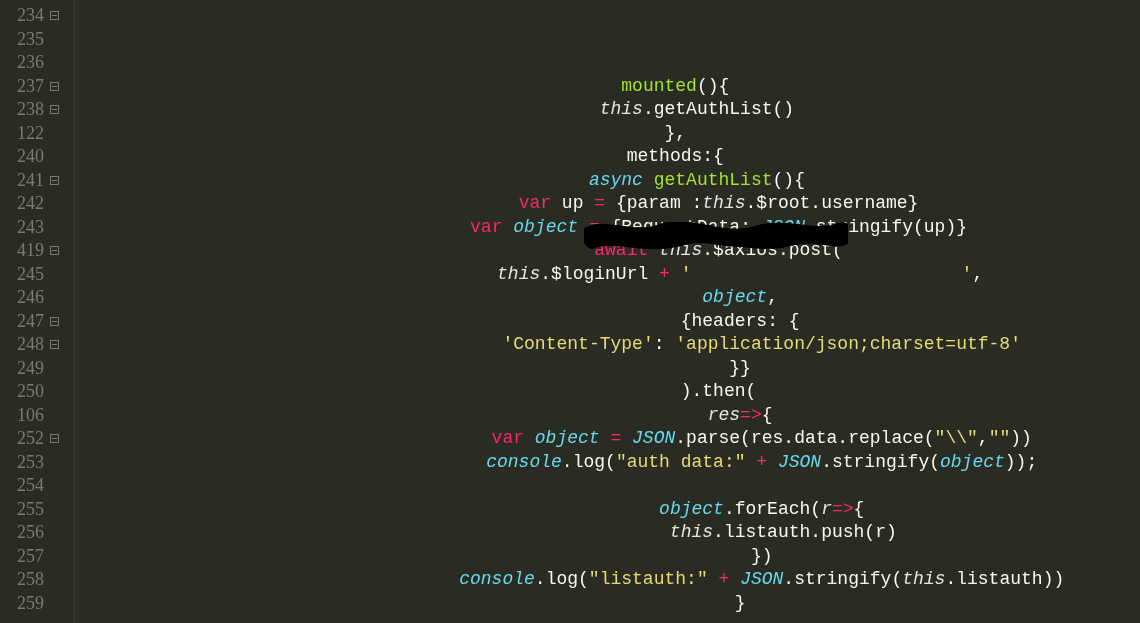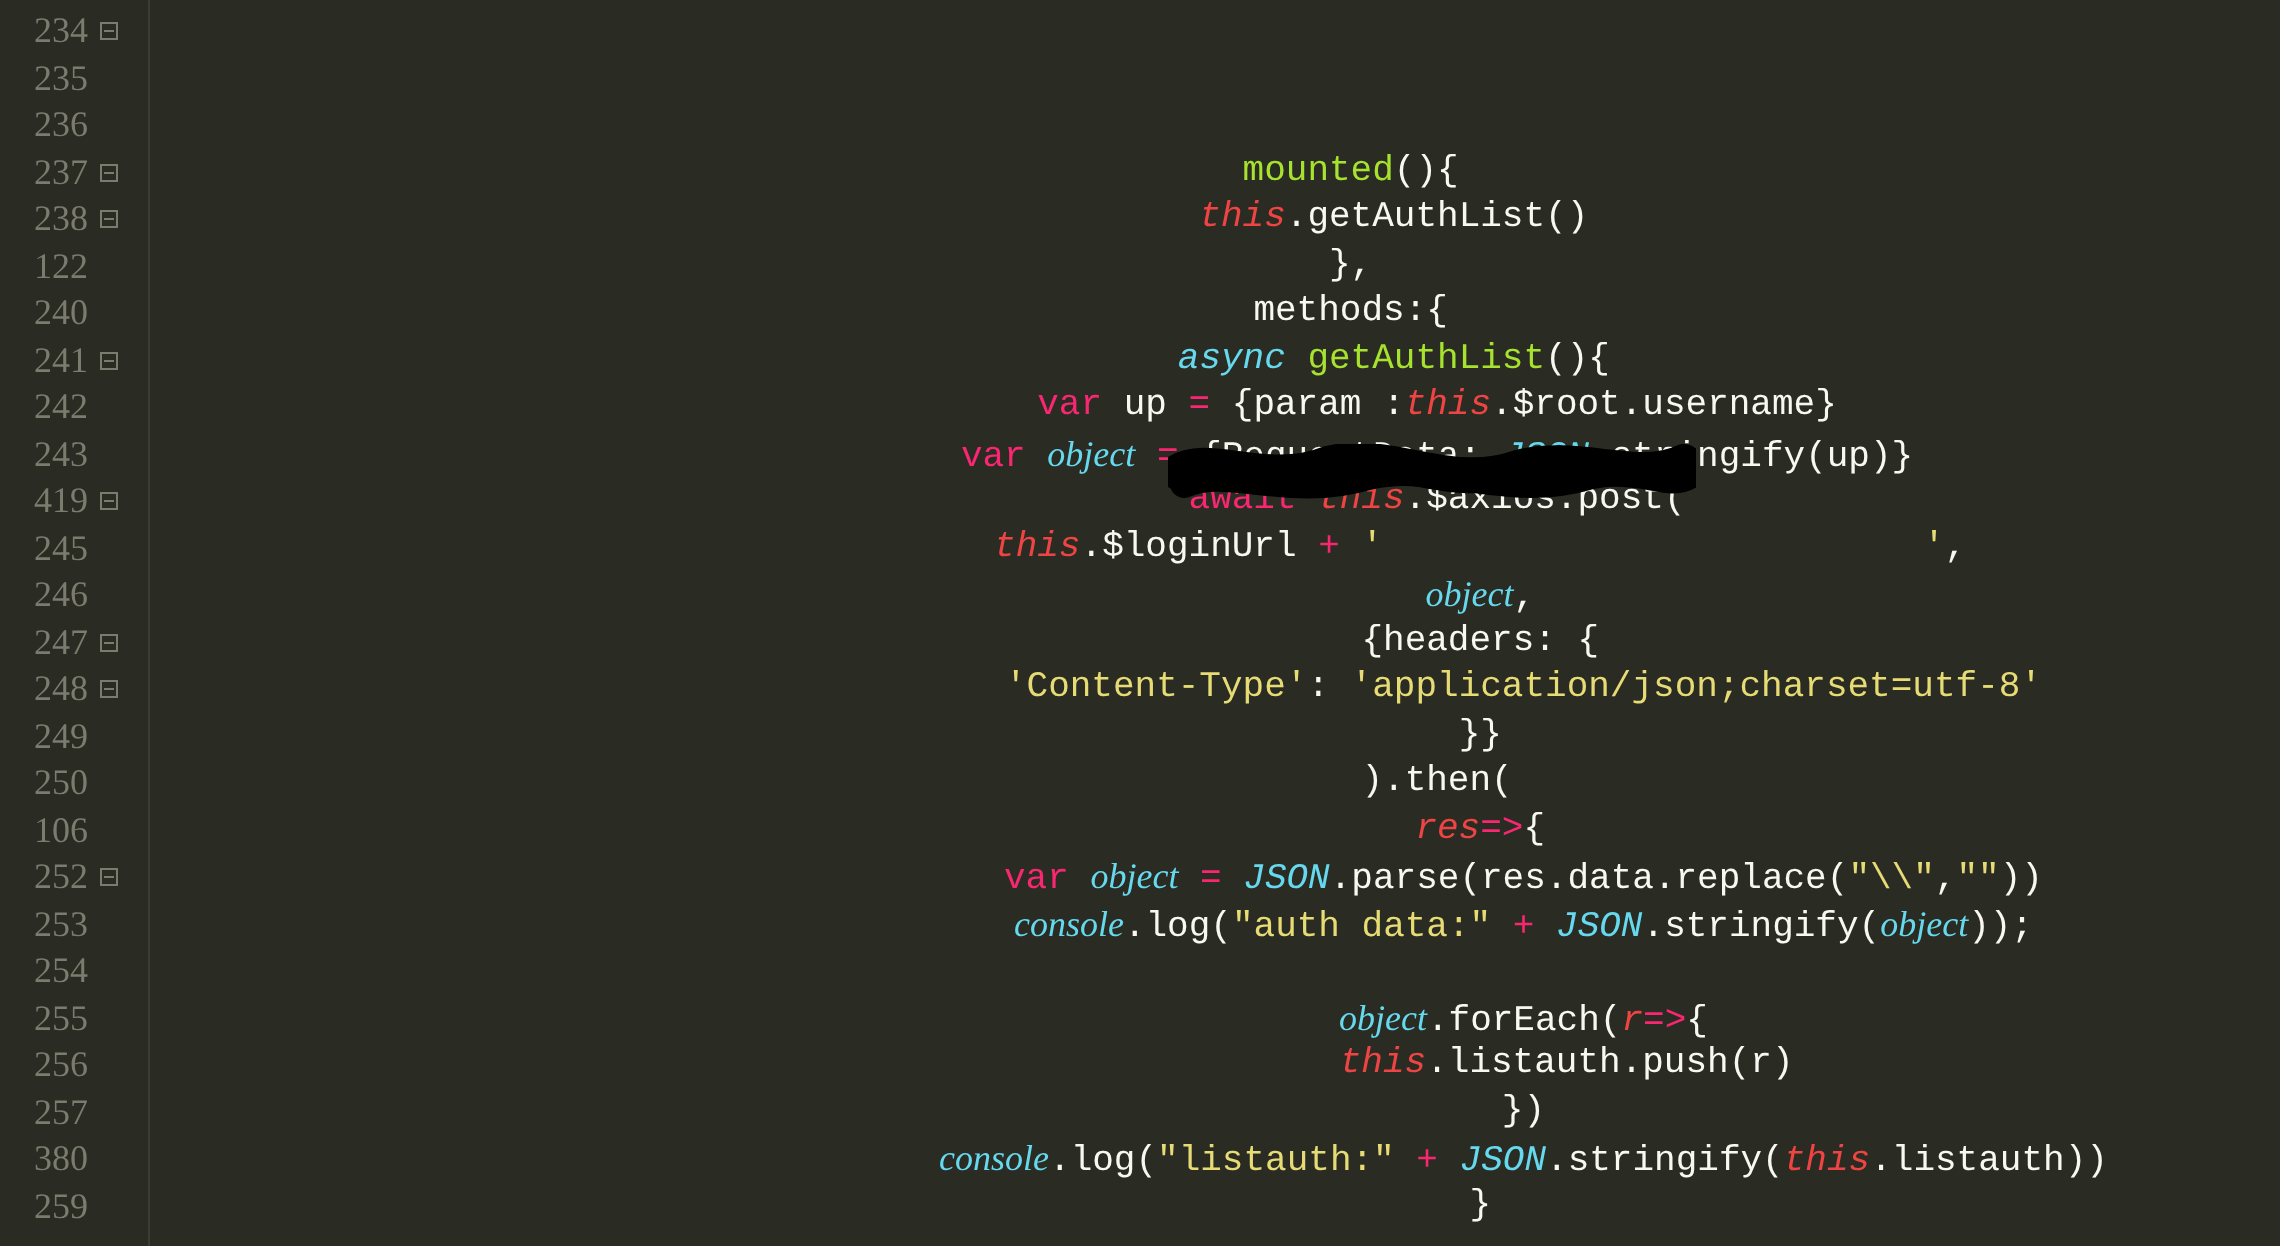--- a/index.html
+++ b/index.html
@@ -9,26 +9,26 @@
   .markers{width:12px;flex-shrink:0;padding-top:4px;}
   .marker{height:23.5px;display:flex;align-items:center;justify-content:flex-start;}
   .marker svg{display:block;}
   .fold-col{width:12px;flex-shrink:0;border-right:1px solid #3b3d31;margin-right:6px;}
   .code{padding-top:4px;color:#f8f8f2;white-space:pre;flex:1;position:relative;}
   .row{height:23.5px;text-align:center;}
   .k{color:#66d9ef;font-style:italic;}      
   .kw{color:#f92672;}                        
   .fn{color:#a6e22e;}                        
   .id{color:#f8f8f2;}                        
-  .v{color:#ef4444;font-style:italic;}       
+  .v{color:#e5e5e5;font-style:italic;}       
   .s{color:#e6db74;}                         
   .p{color:#f8f8f2;}                         
   .op{color:#f92672;}                        
   .t{color:#66d9ef;font-style:italic;}
-  .ob{color:#66d9ef;font-style:italic;font-family:Liberation Serif, serif;}      
+  .ob{color:#66d9ef;font-style:italic;}      
   .redaction{position:absolute;top:198px;left:438px;width:264px;height:30px;pointer-events:none;}
   .redaction svg{width:100%;height:100%;}                     
 </style>
 </head>
 <body>
 
 <div class="editor">
   <div class="gutter" id="gutter">
       <div class="gutter-num">234</div>
       <div class="gutter-num">235</div>
@@ -47,21 +47,21 @@
       <div class="gutter-num">248</div>
       <div class="gutter-num">249</div>
       <div class="gutter-num">250</div>
       <div class="gutter-num">106</div>
       <div class="gutter-num">252</div>
       <div class="gutter-num">253</div>
       <div class="gutter-num">254</div>
       <div class="gutter-num">255</div>
       <div class="gutter-num">256</div>
       <div class="gutter-num">257</div>
-      <div class="gutter-num">380</div>
+      <div class="gutter-num">258</div>
       <div class="gutter-num">259</div>
     </div>
   <div class="markers" id="markers">
       <div class="marker">
         <svg width="9" height="9" viewBox="0 0 9 9">
           <rect x="0.5" y="0.5" width="8" height="8" fill="none" stroke="#7b7b6e"></rect>
           <line x1="2" y1="4.5" x2="7" y2="4.5" stroke="#7b7b6e"></line>
         </svg>
       </div>
       <div class="marker"></div>

